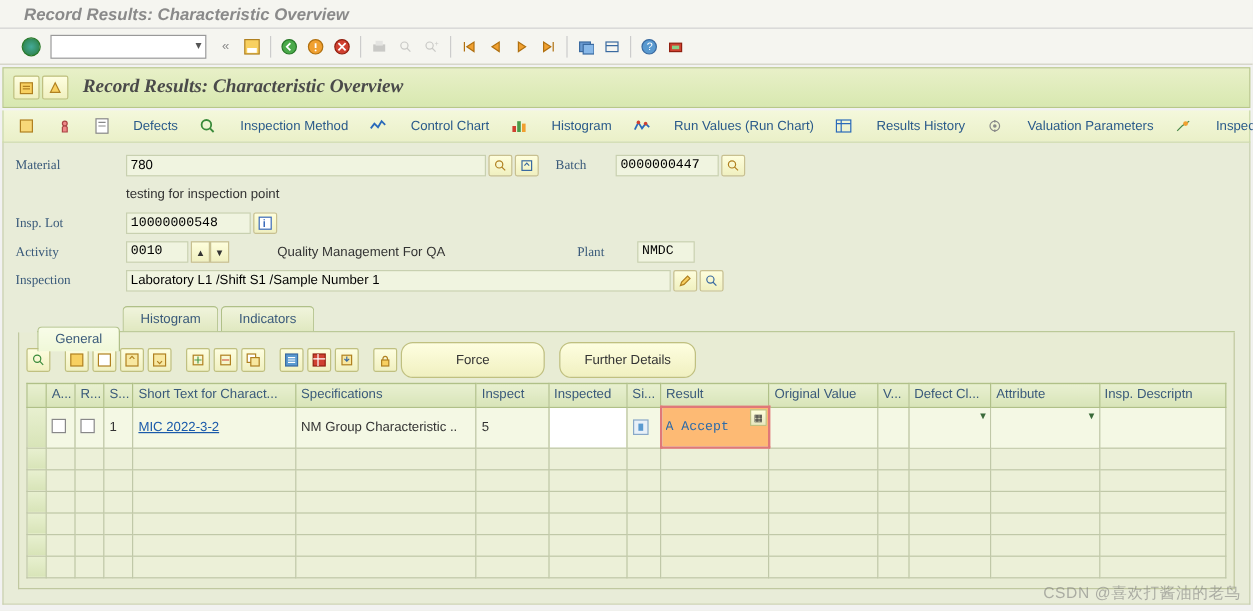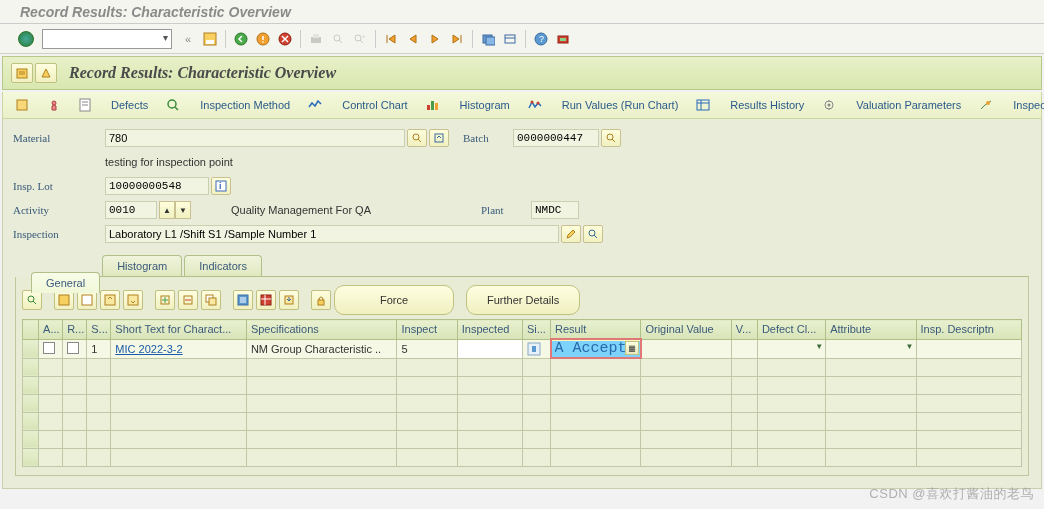--- a/index.html
+++ b/index.html
@@ -36,21 +36,21 @@
 .grid-tb-wide { height: 30px; padding: 0 20px; background: linear-gradient(#fefee0, #f0f0c0); border: 1px solid #c0c080; border-radius: 10px; display: inline-flex; align-items: center; cursor: pointer; font-size: 11px; }
 .grid-tb-sep { width: 6px; }
 .grid-table { border-collapse: collapse; width: 100%; table-layout: fixed; }
 .grid-table th { background: linear-gradient(#e8f0d0, #d8e4b8); border: 1px solid #b0c088; padding: 3px 4px; text-align: left; font-weight: normal; color: #3a5a7a; font-size: 11px; overflow: hidden; white-space: nowrap; }
 .grid-table td { border: 1px solid #c0c8a8; padding: 2px 4px; background: #f4f8e4; height: 18px; overflow: hidden; white-space: nowrap; }
 .grid-table tr.empty td { background: #ecf0d8; }
 .row-sel { width: 14px; background: linear-gradient(#e8f0d0, #d8e4b8) !important; }
 .checkbox { width: 12px; height: 12px; border: 1px solid #888; background: #fff; display: inline-block; }
 .link-text { color: #1a5aaa; text-decoration: underline; cursor: pointer; }
 .result-cell { background: #fff8b8 !important; border: 2px solid #e07878 !important; padding: 0 !important; position: relative; }
-.result-input { width: 100%; height: 16px; border: none; background: #7dd3fc; font-family: "Courier New", monospace; font-size: 15px; padding: 0 3px; color: #2a6aaa; }
+.result-input { width: 100%; height: 32px; border: none; background: #fdba74; font-family: "Courier New", monospace; font-size: 11px; padding: 0 3px; color: #2a6aaa; }
 .dd-arrow { position: absolute; right: 1px; top: 1px; width: 14px; height: 14px; background: linear-gradient(#fefedc,#e8e8c0); border: 1px solid #c0c080; display: flex; align-items: center; justify-content: center; font-size: 8px; }
 .dd-cell { position: relative; }
 .dd-cell .dd-arrow2 { position: absolute; right: 2px; top: 2px; font-size: 8px; color: #3a6a3a; }
 .watermark { position: fixed; bottom: 6px; right: 10px; color: rgba(120,120,120,0.55); font-size: 13px; letter-spacing: 0.5px; pointer-events: none; }
 svg { display: block; }
 </style>
 </head>
 <body>
 
 <div class="menubar">

